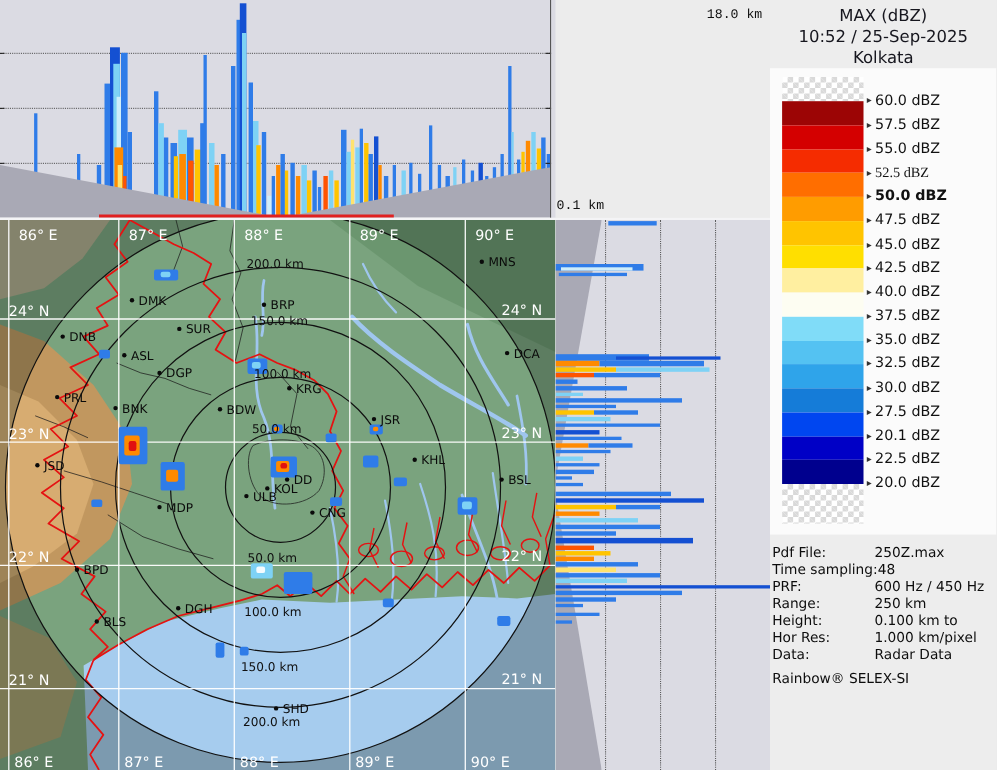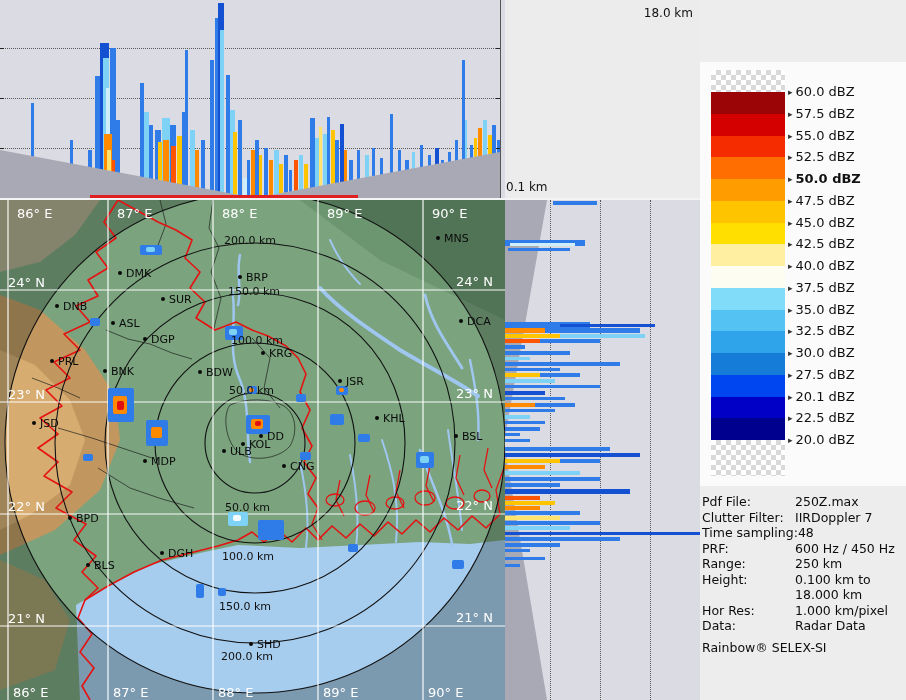--- a/index.html
+++ b/index.html
@@ -6,21 +6,21 @@
   #app{position:relative;width:906px;height:700px;overflow:hidden;
        font-family:"DejaVu Sans","Liberation Sans",sans-serif;background:#ececec;}
   .abs{position:absolute;}
   
   #top-profile{left:0;top:0;width:505px;height:198px;background:#dbdbe3;overflow:hidden;}
   #right-profile{left:505px;top:200px;width:195px;height:500px;background:#dbdbe3;overflow:hidden;}
   #tp-axis{left:500px;top:0;width:1px;height:198px;background:#555;}
   
   #sep-h{left:0;top:198px;width:700px;height:2px;background:#f4f4f6;}
   
-  .hlabel{font-size:12px;color:#111;}
+  .hlabel{font-size:12px;color:#111;font-family:Liberation Mono, monospace;}
   
   #sidebar{left:700px;top:0;width:206px;height:700px;background:#ededed;}
   #legend-box{left:700px;top:62px;width:206px;height:424px;background:#fbfbfb;}
   #title-block{left:700px;top:5px;width:206px;text-align:center;font-size:15px;
                line-height:19px;color:#16161e;}
   .checker{background-color:#fff;background-image:
       linear-gradient(45deg,#d9d9d9 25%,transparent 25%,transparent 75%,#d9d9d9 75%),
       linear-gradient(45deg,#d9d9d9 25%,transparent 25%,transparent 75%,#d9d9d9 75%);
       background-position:0 0,5px 5px;background-size:10px 10px;}
   #legend-bar{left:711px;top:70px;width:74px;}
@@ -408,20 +408,25 @@
       <div style="position: absolute; left: 0px; top: 343px; width: 55px; height: 4px; background: rgb(47, 124, 232);"></div>
       <div style="position: absolute; left: 0px; top: 349px; width: 25px; height: 3px; background: rgb(47, 124, 232);"></div>
       <div style="position: absolute; left: 0px; top: 357px; width: 40px; height: 3px; background: rgb(47, 124, 232);"></div>
       <div style="position: absolute; left: 0px; top: 364px; width: 15px; height: 3px; background: rgb(47, 124, 232);"></div>
     </div>
 
   <div class="abs" id="sep-h"></div>
 
   <div class="abs" id="sidebar"></div>
   <div class="abs" id="legend-box"></div>
+  <div class="abs" id="title-block">
+    <div>MAX (dBZ)</div>
+    <div>10:52 / 25-Sep-2025</div>
+    <div>Kolkata</div>
+  </div>
   <div class="abs" id="legend-bar">
       <div class="lg-band checker" style="height: 22px;"></div>
       <div class="lg-band" style="height: 21.75px; background: rgb(156, 5, 5);"></div>
       <div class="lg-band" style="height: 21.75px; background: rgb(212, 0, 0);"></div>
       <div class="lg-band" style="height: 21.75px; background: rgb(245, 44, 0);"></div>
       <div class="lg-band" style="height: 21.75px; background: rgb(255, 110, 0);"></div>
       <div class="lg-band" style="height: 21.75px; background: rgb(255, 156, 0);"></div>
       <div class="lg-band" style="height: 21.75px; background: rgb(255, 196, 0);"></div>
       <div class="lg-band" style="height: 21.75px; background: rgb(255, 223, 0);"></div>
       <div class="lg-band" style="height: 21.75px; background: rgb(255, 239, 160);"></div>
@@ -436,59 +441,51 @@
       <div class="lg-band checker" style="height: 36px;"></div>
     </div>
   <div id="legend-labels"></div>
   <div class="abs" id="metadata">
     <div id="md-rows">
         <div class="md-row">
           <div class="md-label">Pdf File:</div>
           <div class="md-value">250Z.max</div>
         </div>
         <div class="md-row">
-          <div class="md-label">Clutter Filter:</div>
-          <div class="md-value">IIRDoppler 7</div>
-        </div>
-        <div class="md-row">
           <div class="md-label">Time sampling:</div>
           <div class="md-value">48</div>
         </div>
         <div class="md-row">
           <div class="md-label">PRF:</div>
           <div class="md-value">600 Hz / 450 Hz</div>
         </div>
         <div class="md-row">
           <div class="md-label">Range:</div>
           <div class="md-value">250 km</div>
         </div>
         <div class="md-row">
           <div class="md-label">Height:</div>
           <div class="md-value">0.100 km to</div>
-        </div>
-        <div class="md-row">
-          <div class="md-label"></div>
-          <div class="md-value">18.000 km</div>
         </div>
         <div class="md-row">
           <div class="md-label">Hor Res:</div>
           <div class="md-value">1.000 km/pixel</div>
         </div>
         <div class="md-row">
           <div class="md-label">Data:</div>
           <div class="md-value">Radar Data</div>
         </div>
       </div>
     <div id="brand-line">Rainbow® SELEX-SI</div>
   </div>
 
 <div class="lg-label" style="top: 84px;"><span class="arr">▸</span><span>60.0 dBZ</span></div>
     <div class="lg-label" style="top: 105.75px;"><span class="arr">▸</span><span>57.5 dBZ</span></div>
     <div class="lg-label" style="top: 127.5px;"><span class="arr">▸</span><span>55.0 dBZ</span></div>
-    <div class="lg-label" style="top: 149.25px;"><span class="arr">▸</span><span>52.5 dBZ</span></div>
+    <div class="lg-label" style="top: 149.25px; font-family: Liberation Serif, serif;"><span class="arr">▸</span><span>52.5 dBZ</span></div>
     <div class="lg-label" style="top: 171px; font-weight: bold;"><span class="arr">▸</span><span>50.0 dBZ</span></div>
     <div class="lg-label" style="top: 192.75px;"><span class="arr">▸</span><span>47.5 dBZ</span></div>
     <div class="lg-label" style="top: 214.5px;"><span class="arr">▸</span><span>45.0 dBZ</span></div>
     <div class="lg-label" style="top: 236.25px;"><span class="arr">▸</span><span>42.5 dBZ</span></div>
     <div class="lg-label" style="top: 258px;"><span class="arr">▸</span><span>40.0 dBZ</span></div>
     <div class="lg-label" style="top: 279.75px;"><span class="arr">▸</span><span>37.5 dBZ</span></div>
     <div class="lg-label" style="top: 301.5px;"><span class="arr">▸</span><span>35.0 dBZ</span></div>
     <div class="lg-label" style="top: 323.25px;"><span class="arr">▸</span><span>32.5 dBZ</span></div>
     <div class="lg-label" style="top: 345px;"><span class="arr">▸</span><span>30.0 dBZ</span></div>
     <div class="lg-label" style="top: 366.75px;"><span class="arr">▸</span><span>27.5 dBZ</span></div>

